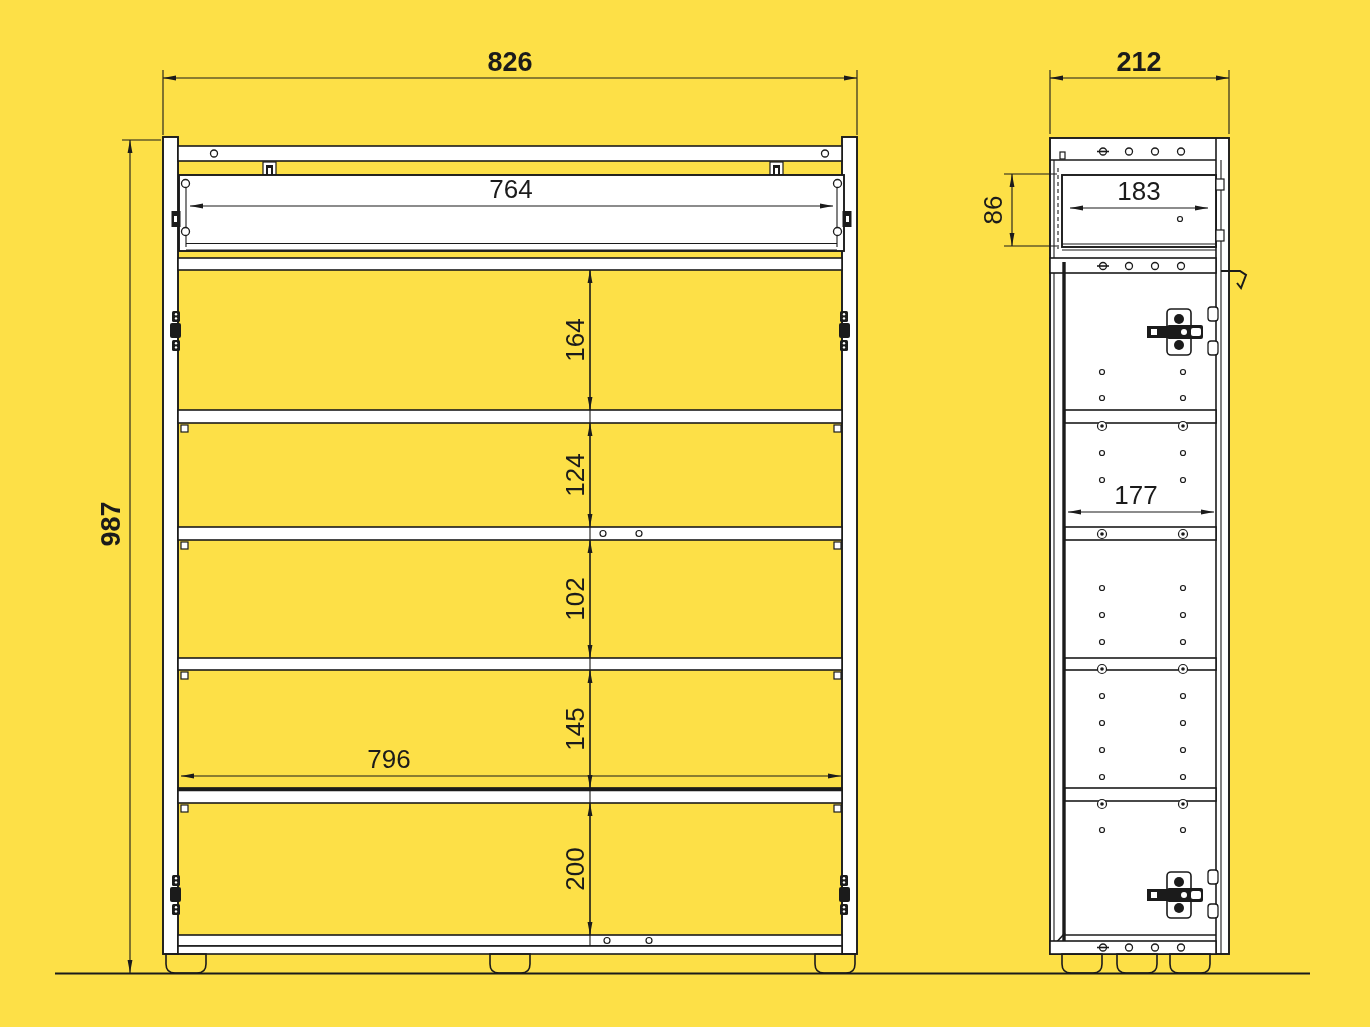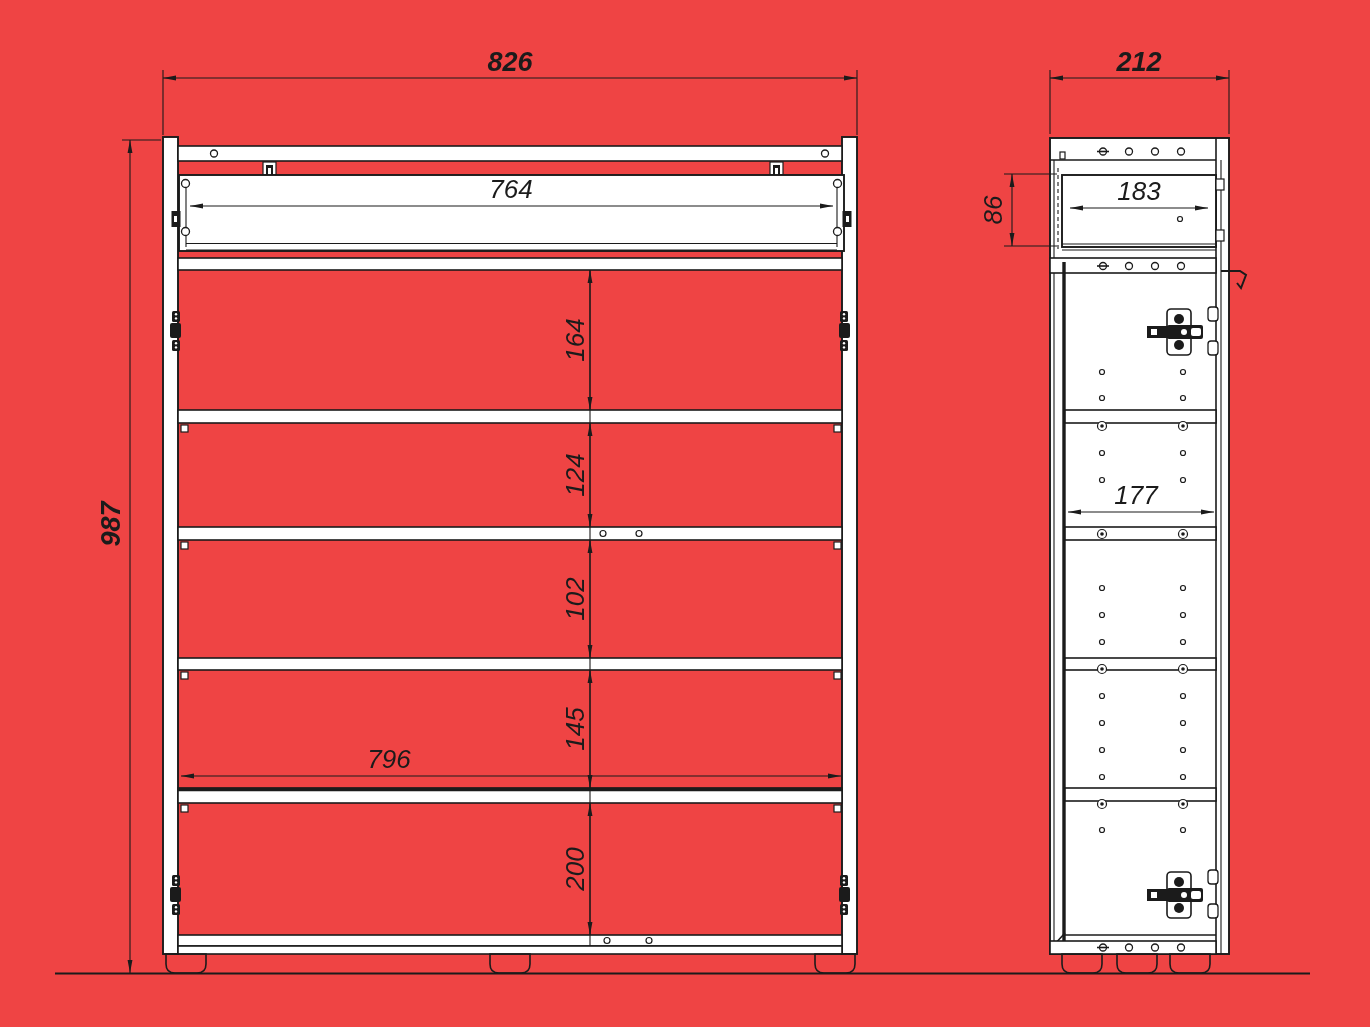--- a/index.html
+++ b/index.html
@@ -1,17 +1,17 @@
 <!DOCTYPE html>
 <html><head>
 <meta charset="utf-8">
 <style>
   html,body{margin:0;padding:0;background:#fff;}
-  .stage{position:relative;width:1370px;height:1027px;background:#ef4444;overflow:hidden;
-         font-family:"Liberation Sans", sans-serif;font-style:italic;}
+  .stage{position:relative;width:1370px;height:1027px;background:#fde047;overflow:hidden;
+         font-family:"Liberation Sans", sans-serif;}
   svg{display:block}
   
   .s1{stroke:#1b1b1b;stroke-width:1.1;fill:none}
   .s15{stroke:#1b1b1b;stroke-width:1.6;fill:none}
   .s2{stroke:#1b1b1b;stroke-width:2;fill:none}
   .s3{stroke:#1b1b1b;stroke-width:3.4;fill:none}
   .dim{stroke:#1b1b1b;stroke-width:1.1;fill:none}
   .dash{stroke:#1b1b1b;stroke-width:1.1;fill:none;stroke-dasharray:4 3}
   .board{fill:#ffffff;stroke:#1b1b1b;stroke-width:1.6}
   .panel{fill:#ffffff;stroke:#1b1b1b;stroke-width:1.9}

